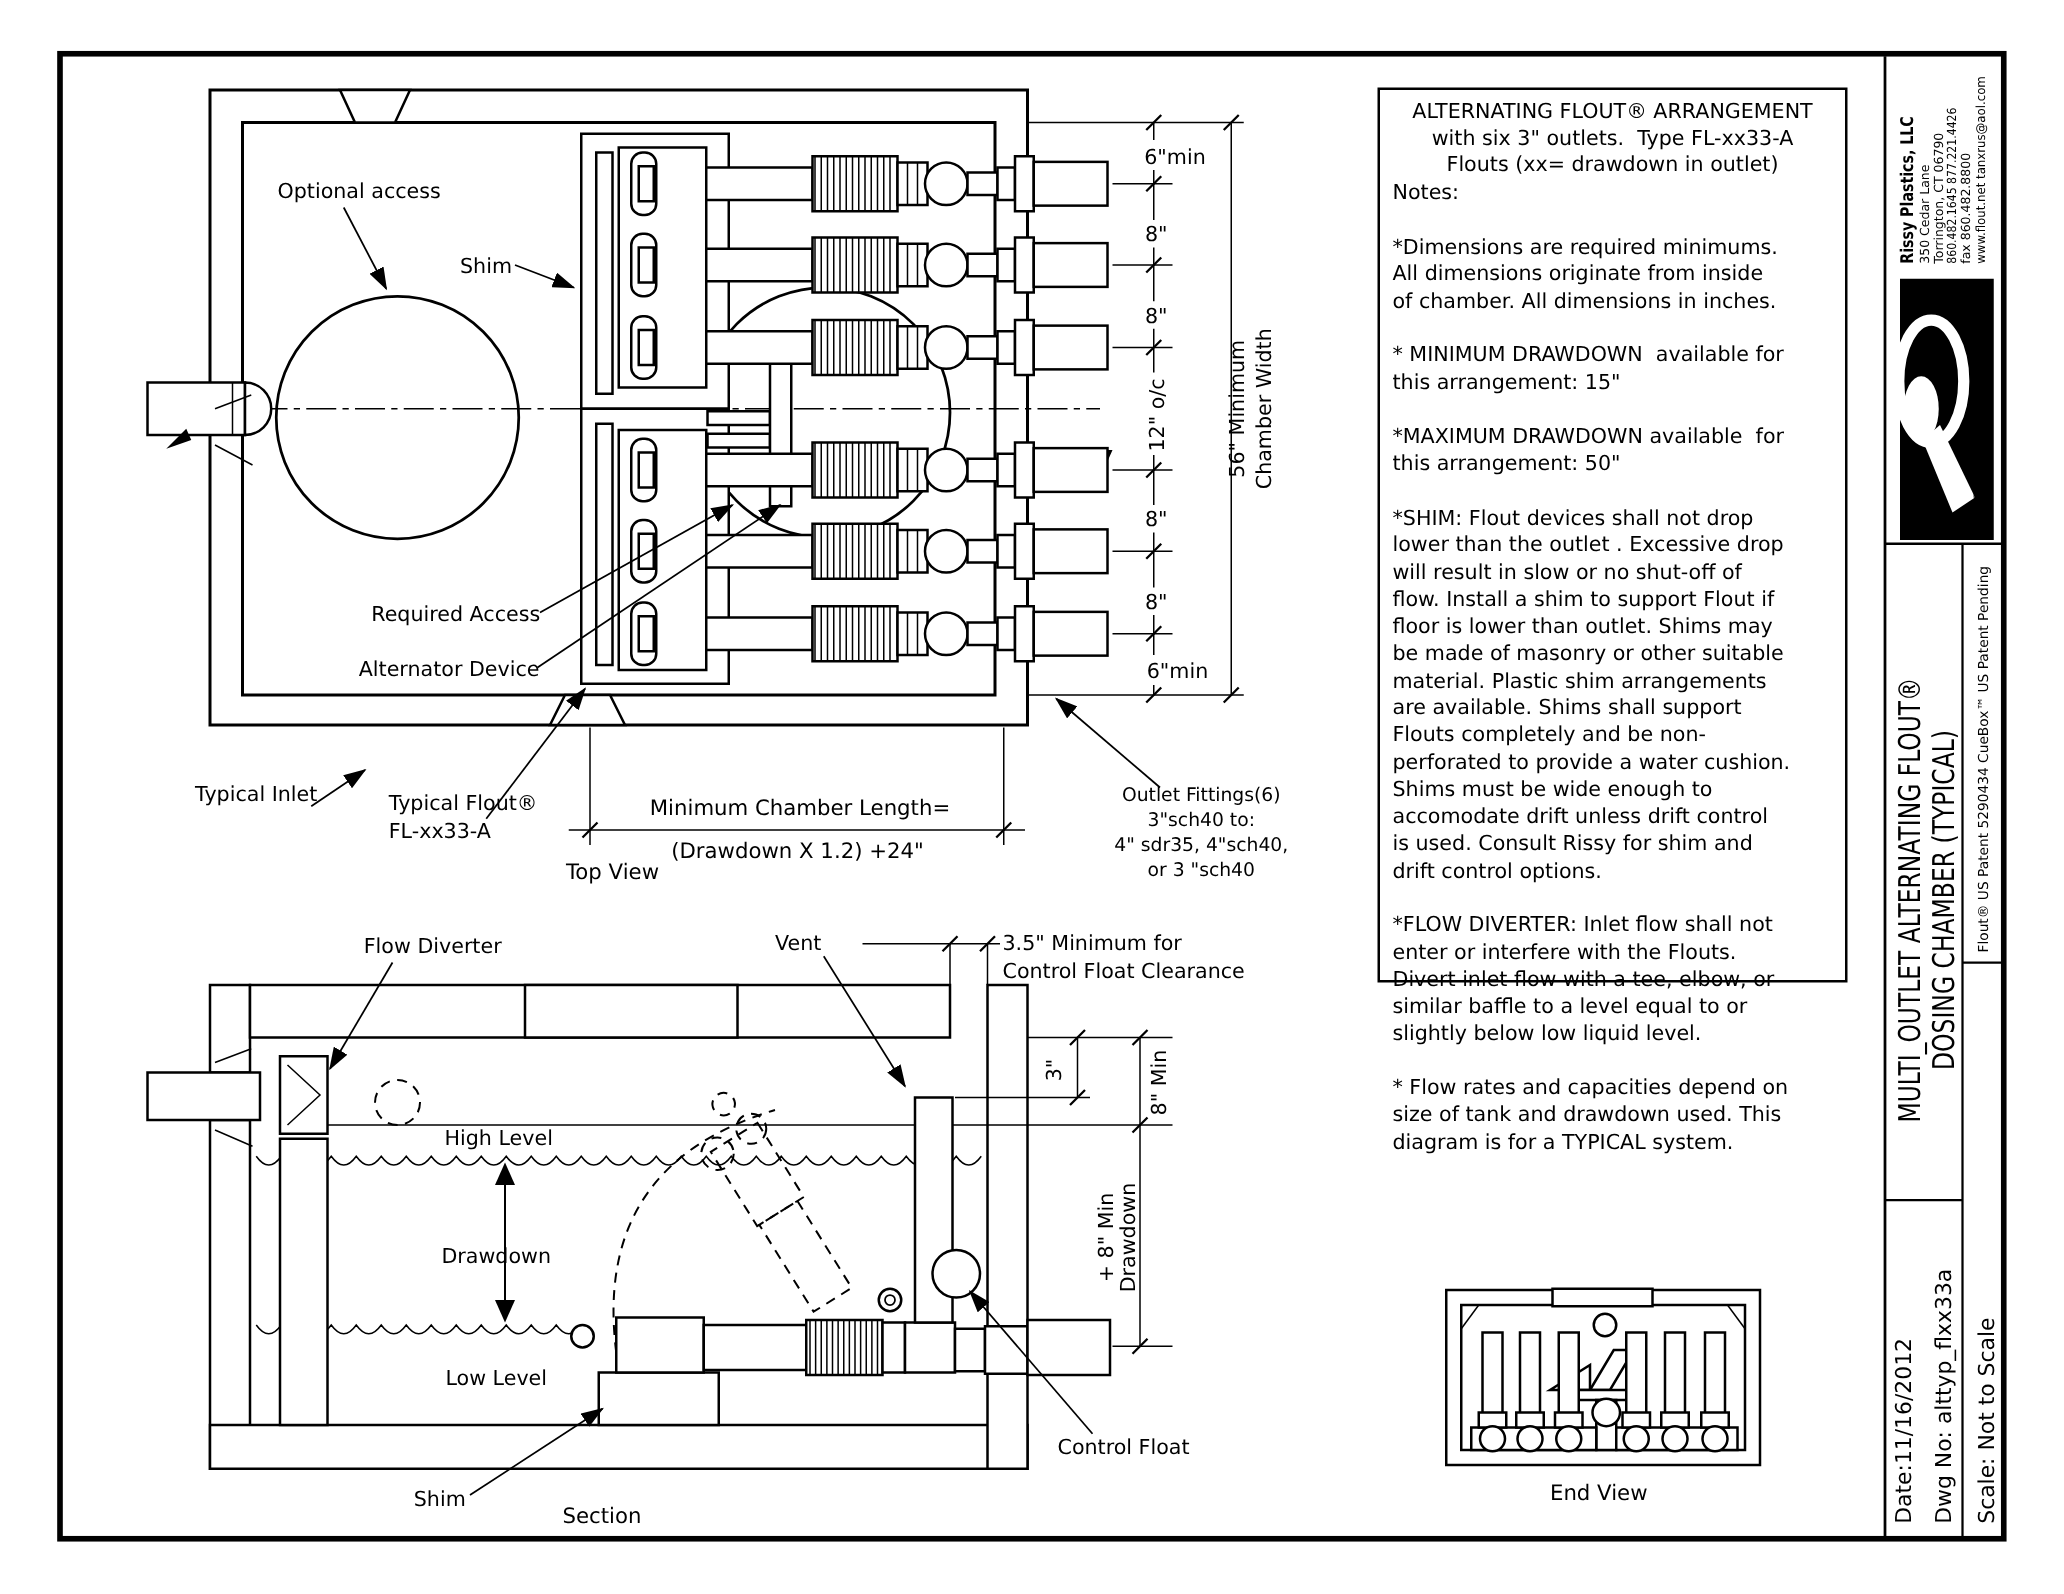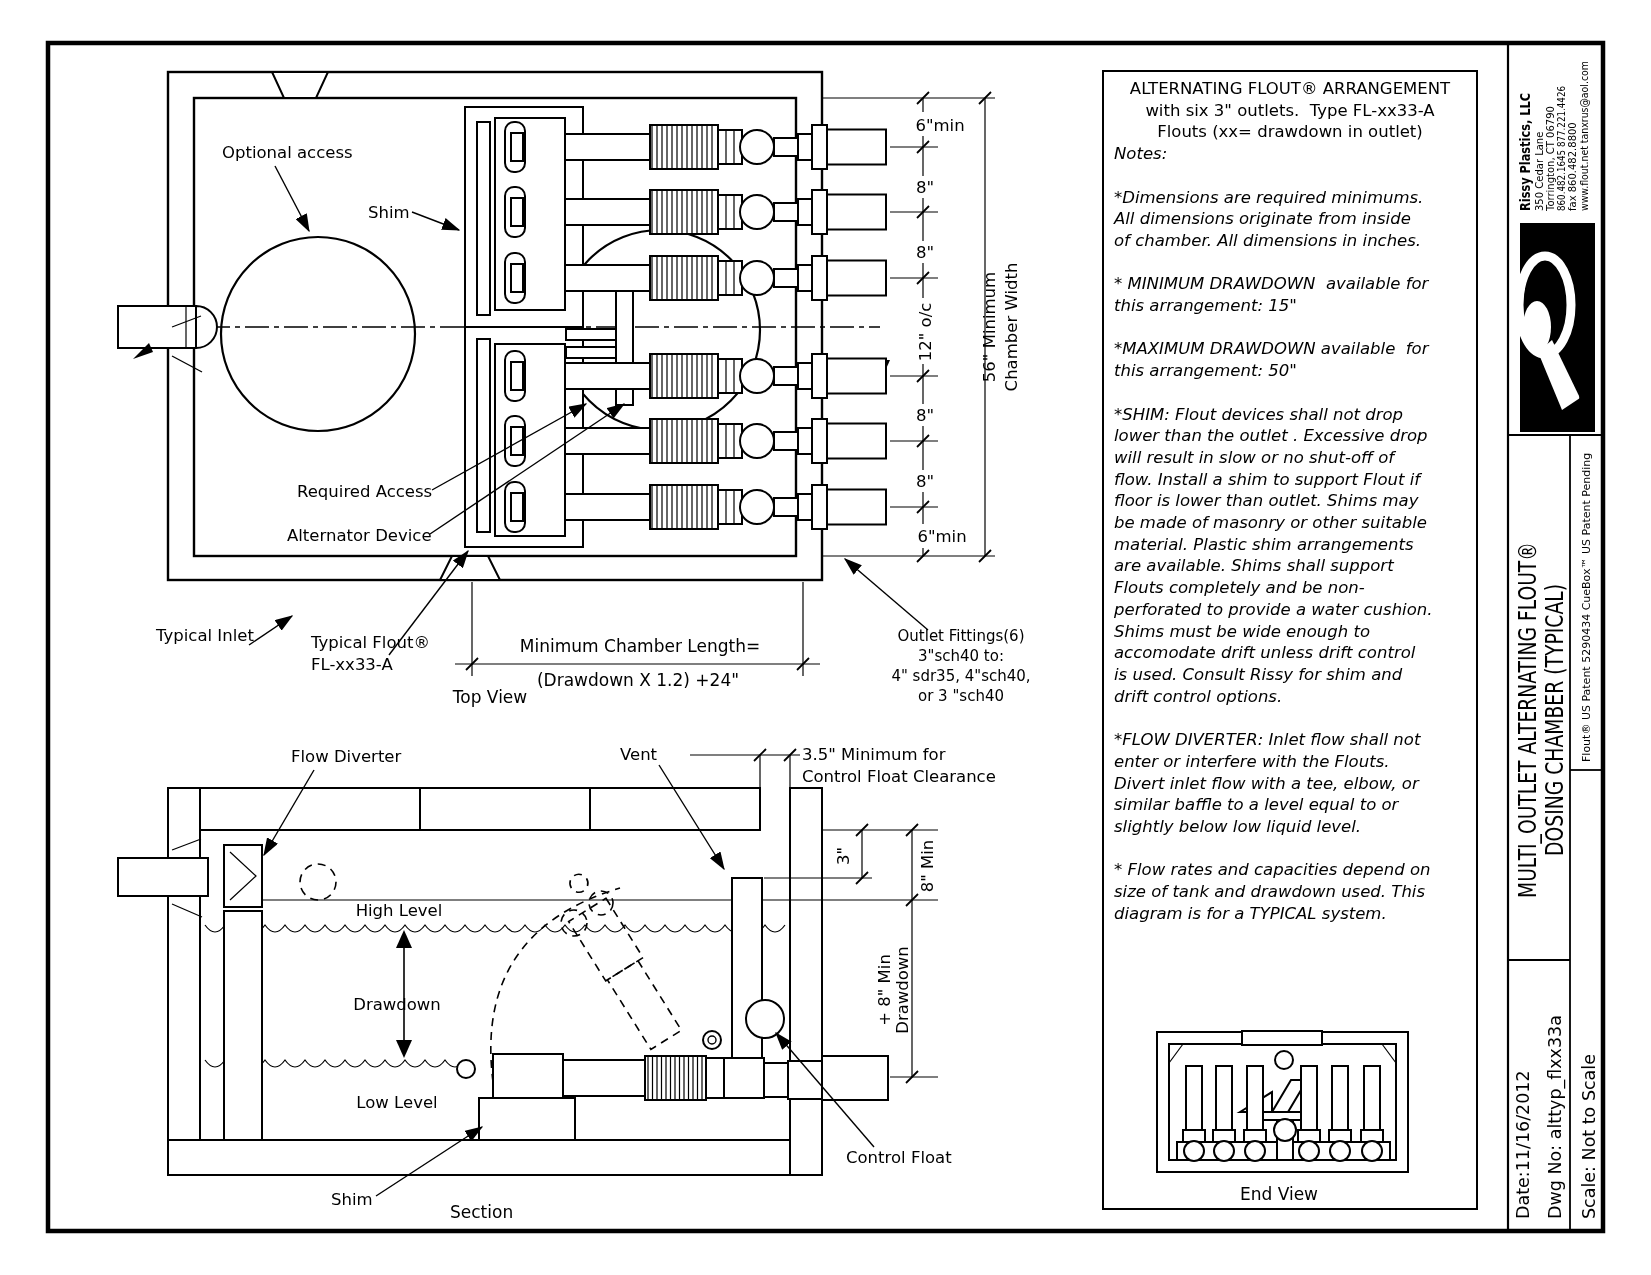--- a/index.html
+++ b/index.html
@@ -8,25 +8,25 @@
   svg{position:absolute;left:0;top:0;font-family:"DejaVu Sans",sans-serif;}
   svg text{fill:#000;}
   .shape{fill:#fff;stroke:#000;stroke-width:2;}
   .thick{stroke-width:2.4;}
   .thin{stroke:#000;stroke-width:1.2;fill:none;}
   .lead{stroke:#000;stroke-width:1.4;fill:none;}
   .dash{fill:none;stroke:#000;stroke-width:1.6;stroke-dasharray:8 6;}
   .lbl{font-size:16.5px;}
   .lblsm{font-size:15px;}
   .lblmd{font-size:17px;}
-  #notes-box{position:absolute;left:1102px;top:70px;width:376px;height:1140px;
+  #notes-box{position:absolute;left:1102px;top:70px;width:376px;height:716px;
      border:2px solid #000;box-sizing:border-box;padding:6px 10px;
      font-size:16.5px;line-height:21.7px;}
   .notes-title{text-align:center;white-space:pre;}
-  .notes-body{white-space:pre-wrap;margin-top:0;font-style:italic;}
+  .notes-body{white-space:pre-wrap;margin-top:0;}
   .serifbrand{font-family:"Liberation Serif","DejaVu Serif",serif;font-weight:bold;letter-spacing:4px;}
 </style>
 </head>
 <body>
 
 <div id="page">
 
 <svg width="1651" height="1275" viewBox="0 0 1651 1275">
   <defs>
     <pattern id="stip" width="16" height="16" patternUnits="userSpaceOnUse">

